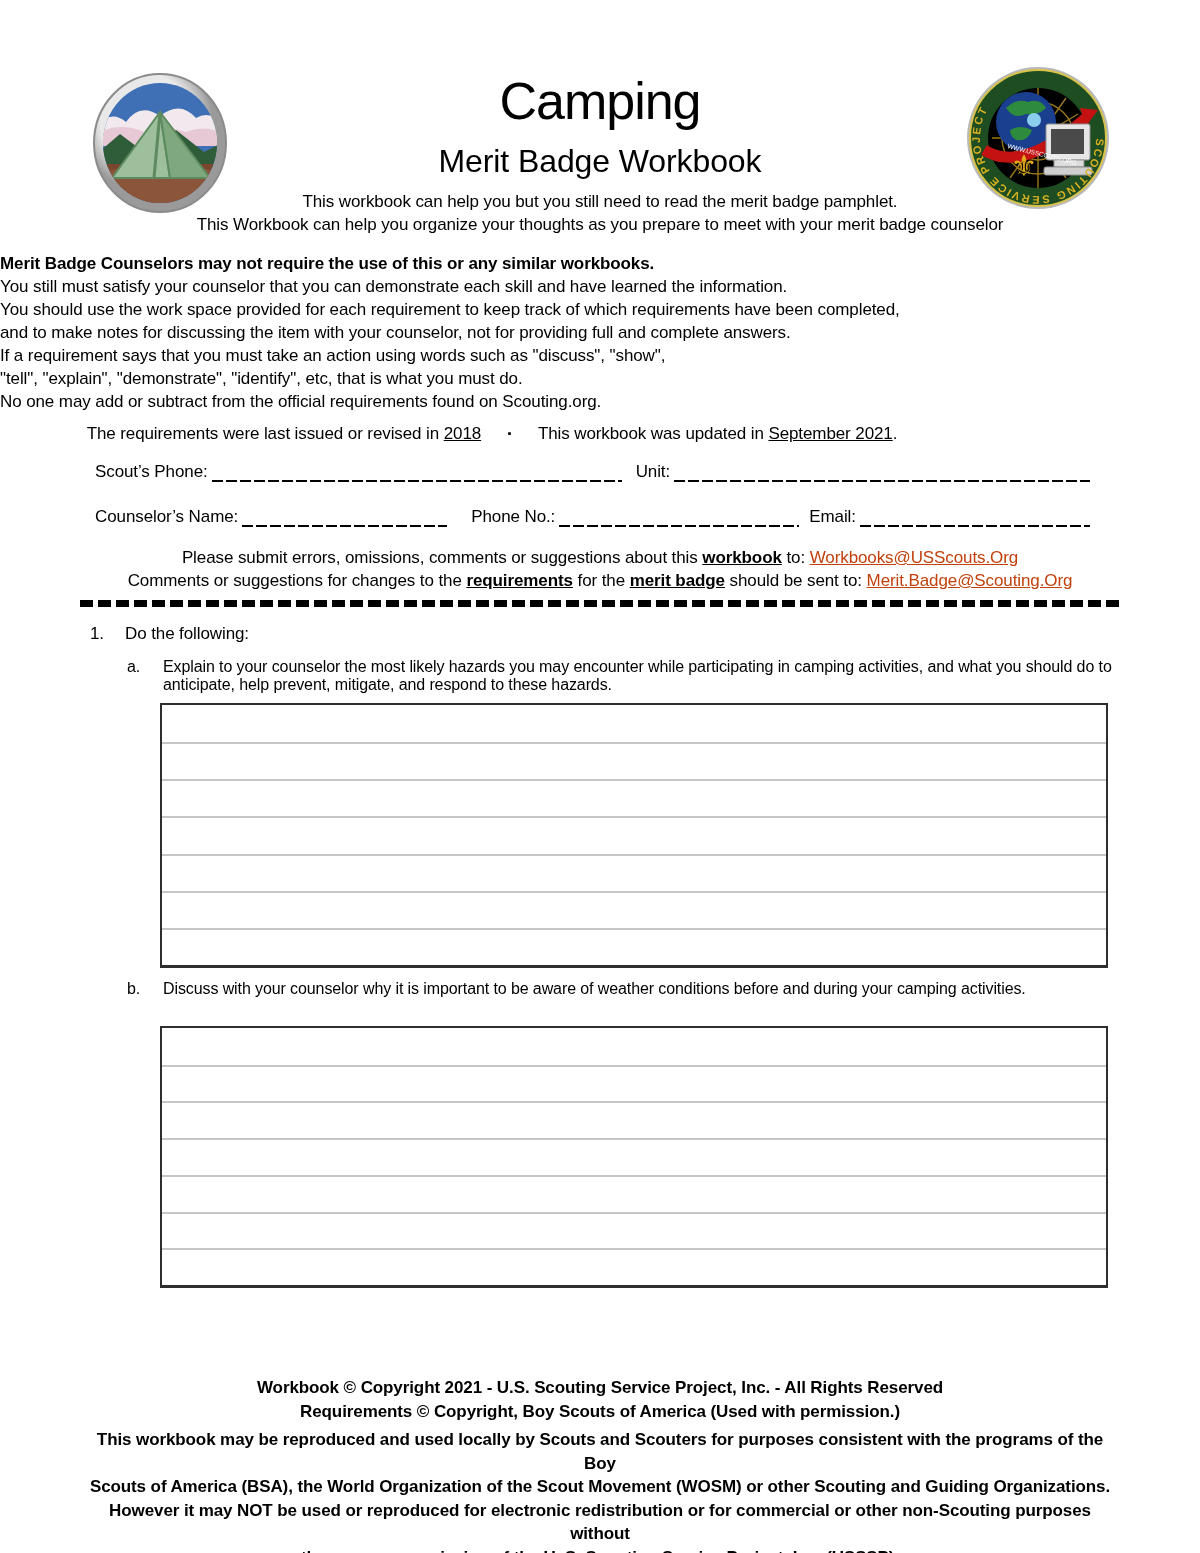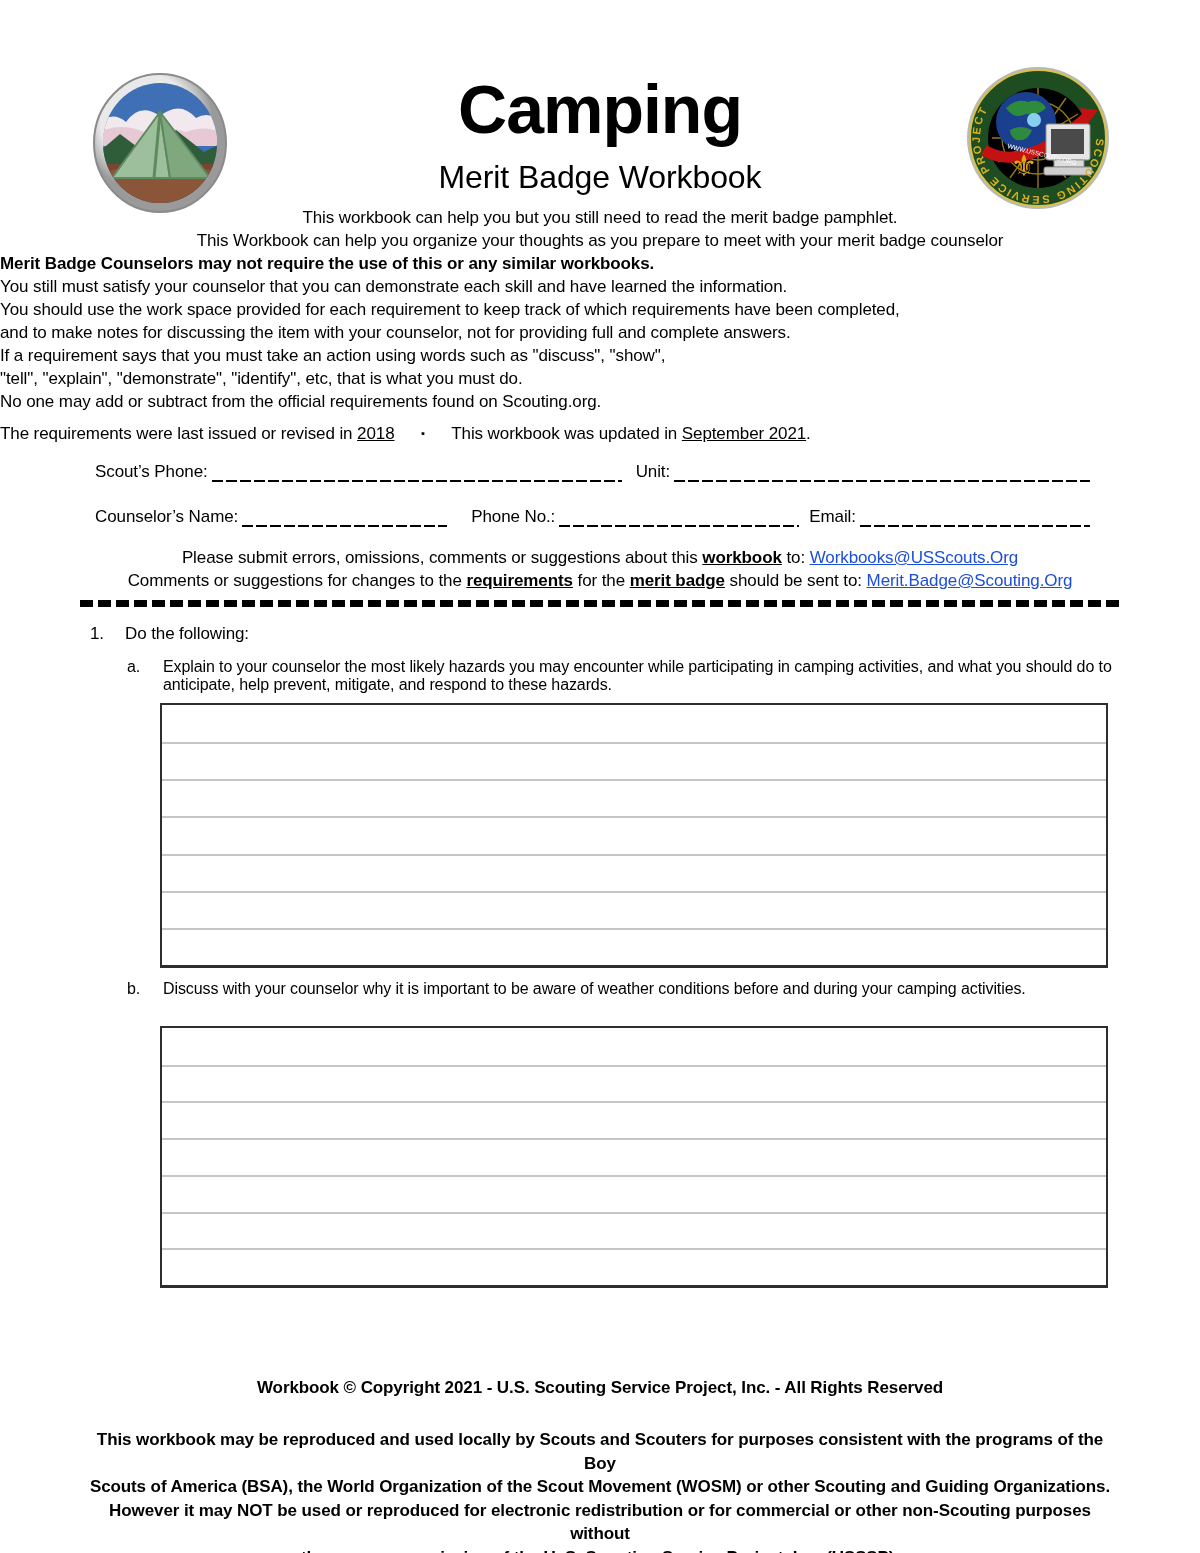--- a/index.html
+++ b/index.html
@@ -8,50 +8,50 @@
     width:1200px; height:1553px; position:relative;
     font-family:"Liberation Sans", sans-serif;
     color:#000; letter-spacing:-0.1px;
   }
   .page { position:absolute; inset:0; background:#fff; }
 
   
   .badge-left { position:absolute; left:92px; top:72px; width:136px; height:142px; }
   .logo-right { position:absolute; left:962px; top:64px; width:152px; height:148px; }
   .header-center { position:absolute; left:0; top:74px; width:1200px; text-align:center; }
-  .title { font-size:68px; font-weight:700; letter-spacing:-1px; line-height:1.05; }
+  .title { font-size:52px; font-weight:400; letter-spacing:-1px; line-height:1.05; }
   .subtitle { font-size:32px; font-weight:400; margin-top:14px; }
   .intro { font-size:17px; line-height:23px; margin-top:10px; }
 
   
   .notice { position:absolute; left:0; top:252px; width:1200px; text-align:left;
             font-size:17px; line-height:23px; }
   .notice .bold-line { font-weight:700; margin-bottom:0px; }
 
   
-  .revision { position:absolute; left:0; top:424px; width:984px; text-align:left;
+  .revision { position:absolute; left:0; top:424px; width:984px; text-align:center;
               font-size:17px; }
   .revision .u { text-decoration:underline; }
   .revision .sep { display:inline-block; margin:0 22px; font-size:11px; vertical-align:2px; }
 
   
   .form-row { position:absolute; left:95px; right:110px; display:flex; align-items:flex-end;
               font-size:17px; }
   .row-scout { top:462px; }
   .row-counselor { top:507px; }
   .lbl { white-space:nowrap; padding-right:4px; }
   .blank { height:20px; align-self:flex-end;
            background:repeating-linear-gradient(90deg,#000 0 11px,transparent 11px 14px) left bottom/100% 2px no-repeat; }
   .blank.grow { flex:1; }
 
   
   .feedback { position:absolute; left:0; top:546px; width:1200px; text-align:center;
               font-size:17px; line-height:23px; }
   .feedback .bu { font-weight:700; text-decoration:underline; }
-  .feedback a { color:#1d4ed8; text-decoration:underline; }
+  .feedback a { color:#c2410c; text-decoration:underline; }
 
   
   .divider { position:absolute; left:80px; right:80px; top:600px; height:7px;
              background:repeating-linear-gradient(90deg,#000 0 13px,transparent 13px 18px); }
 
   
   .req { position:absolute; font-size:17px; line-height:23px; }
   .req-1 { left:90px; top:622px; }
   .req-num { display:inline-block; width:35px; }
   .sub-item { position:absolute; left:127px; display:flex; }
@@ -229,20 +229,21 @@
     <div class="answer-line"></div>
     <div class="answer-line"></div>
     <div class="answer-line"></div>
     <div class="answer-line"></div>
     <div class="answer-line"></div>
     <div class="answer-line"></div>
   </div>
 
   <div class="footer-copy">
     <div>Workbook © Copyright 2021 - U.S. Scouting Service Project, Inc. - All Rights Reserved</div>
+    <div>Requirements © Copyright, Boy Scouts of America (Used with permission.)</div>
   </div>
 
   <div class="footer-para">
     <div>This workbook may be reproduced and used locally by Scouts and Scouters for purposes consistent with the programs of the Boy</div>
     <div>Scouts of America (BSA), the World Organization of the Scout Movement (WOSM) or other Scouting and Guiding Organizations.</div>
     <div>However it may NOT be used or reproduced for electronic redistribution or for commercial or other non-Scouting purposes without</div>
     <div>the express permission of the U. S. Scouting Service Project, Inc. (USSSP).</div>
   </div>
 
 </div>

